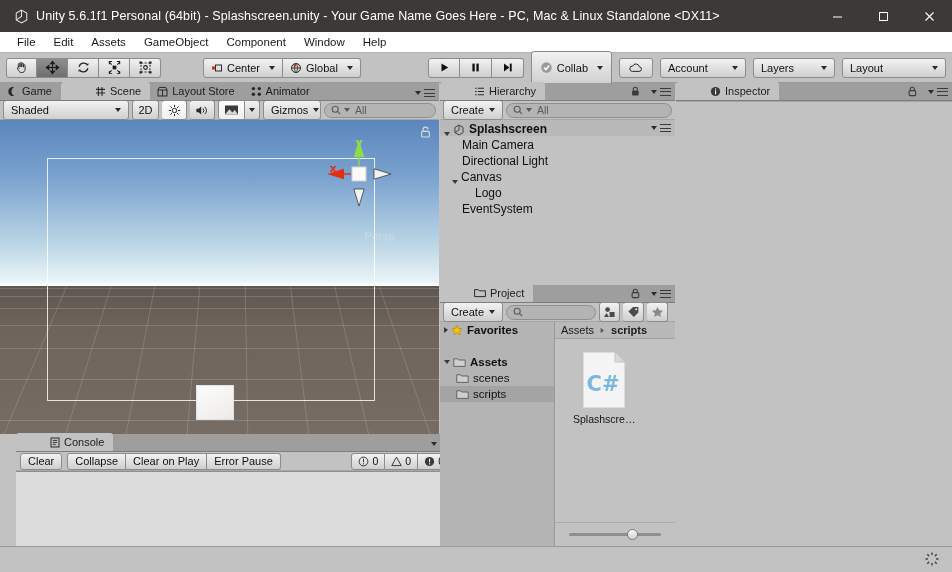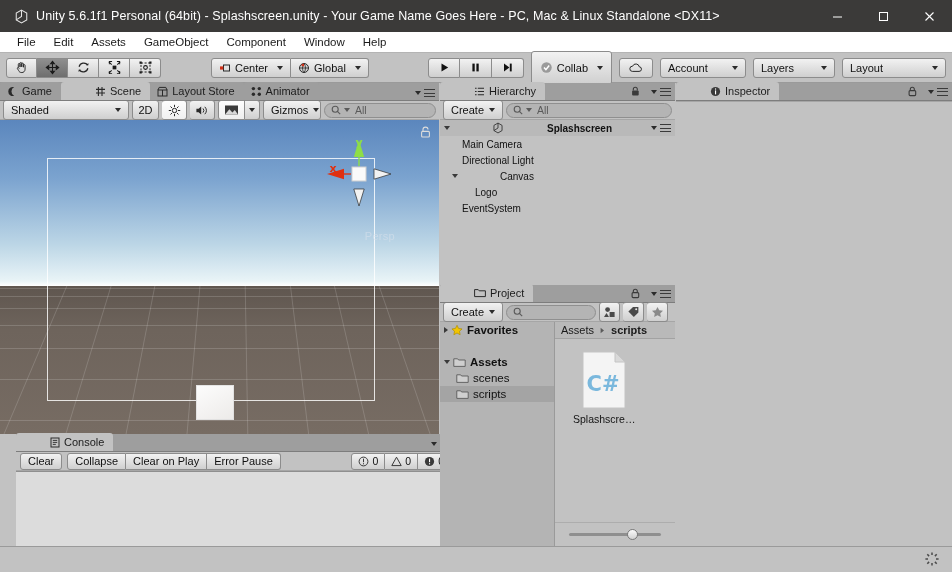--- a/index.html
+++ b/index.html
@@ -47,21 +47,21 @@
   }
   .ubtn + .ubtn { border-left: none; }
   .btngrp .ubtn:first-child { border-radius: 3px 0 0 3px; }
   .btngrp .ubtn:last-child { border-radius: 0 3px 3px 0; }
   .btngrp .ubtn:only-child { border-radius: 3px; }
   .ubtn.on { background: linear-gradient(#8f8f8f, #6e6e6e); }
   .caret { width:0;height:0;border-left:3px solid transparent;border-right:3px solid transparent;border-top:4px solid #2b2b2b; margin-left:5px; }
 
   #tools { margin-right: 14px; }
   #tools .ubtn { width: 31px; min-width:31px; padding:0; }
-  #pivot { margin-left: 36px; }
+  #pivot { margin-left: 28px; }
   #pivot .ubtn { padding: 0 7px; gap: 4px; }
   #playgrp { position: absolute; left: 50%; transform: translateX(-50%); display:flex; }
   #playgrp .ubtn { width: 32px; min-width:32px; padding:0; }
   #toolbar-right { margin-left: auto; display: flex; align-items: center; gap: 7px; }
   #collab .ubtn { padding: 16px 8px; gap:4px;align-items:center; }
   .dd { height:20px; padding: 0 7px; display:flex; align-items:center; justify-content:space-between;
         background: linear-gradient(#f2f2f2, #cfcfcf); border:1px solid #8c8c8c; border-radius:3px; font-size:11px; color:#101010;}
   #acct-dd { width: 86px; }
   #layers-dd { width: 82px; }
   #layout-dd { width: 104px; }
@@ -121,21 +121,21 @@
   #console-sub .sep { width: 5px; }
   #counters { margin-left:auto; display:flex; height:17px; }
   .counter { display:flex; align-items:center; gap:3px; padding:0 6px; height:17px;
              background: linear-gradient(#f2f2f2,#cfcfcf); border:1px solid #8c8c8c; border-left:none; font-size:10.5px; color:#111;}
   .counter:first-child { border-left:1px solid #8c8c8c; border-radius:3px 0 0 3px;}
   .counter:last-child { border-radius:0 3px 3px 0;}
 
   
   #hierarchy-panel { left:440px; top:0; width: 235px; height: 202px; }
   #hier-body { position:absolute; left:0; right:0; top:37px; bottom:0; background:#c2c2c2; overflow:hidden;}
-  .hrow { height:16px; display:flex; align-items:center; font-size:10px; color:#111; padding-left:4px; position:relative;gap:39px;}
+  .hrow { height:16px; display:flex; align-items:flex-end; font-size:12px; color:#111; padding-left:4px; position:relative;}
   .hrow.scene-row { background:#b9b9b9; font-weight:bold; }
   .tri { width:0;height:0;border-left:4.5px solid #3a3a3a;border-top:3.5px solid transparent;border-bottom:3.5px solid transparent;margin-right:3px;}
   .tri.open { border-left:3.5px solid transparent;border-right:3.5px solid transparent;border-top:4.5px solid #3a3a3a;border-bottom:none; margin-right:3px;}
 
   
   #project-panel { left:440px; top:202px; width:235px; bottom:0; }
   #proj-body { position:absolute; left:0; right:0; top:37px; bottom:0; background:#c2c2c2; display:flex; }
   #proj-tree { width:115px; background:#b4b4b4; border-right:1px solid #9a9a9a; position:relative; }
   #proj-right { flex:1; position:relative; background:#c2c2c2; }
   #breadcrumb { height:17px; background:#b9b9b9; display:flex; align-items:center; gap:5px; padding-left:6px;

